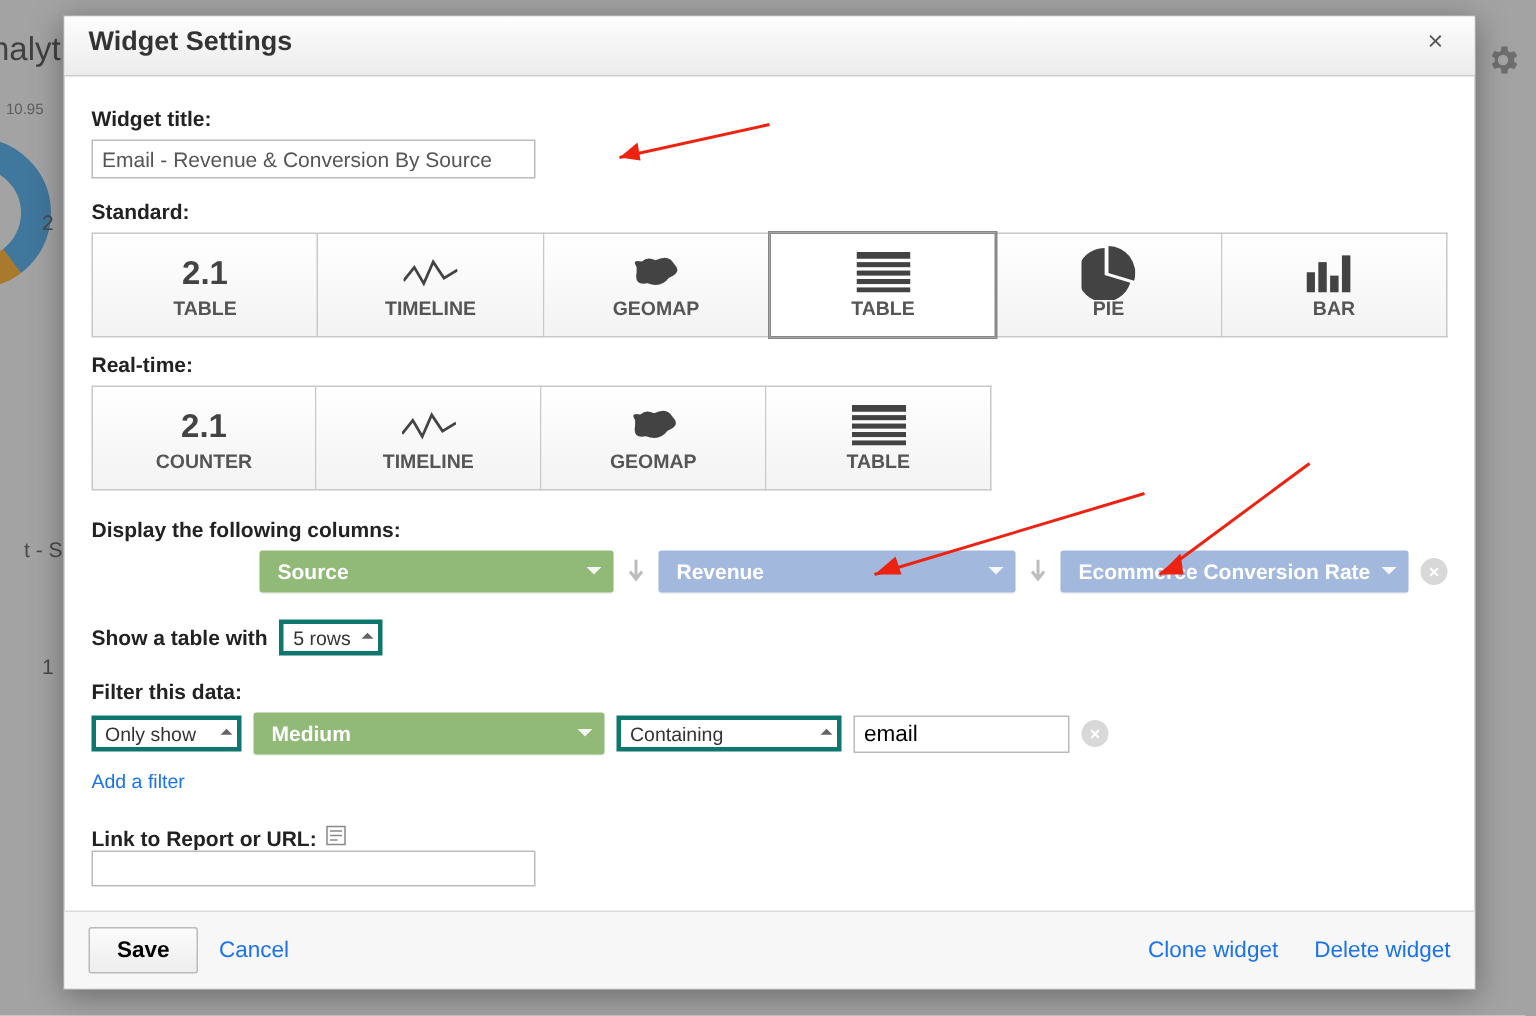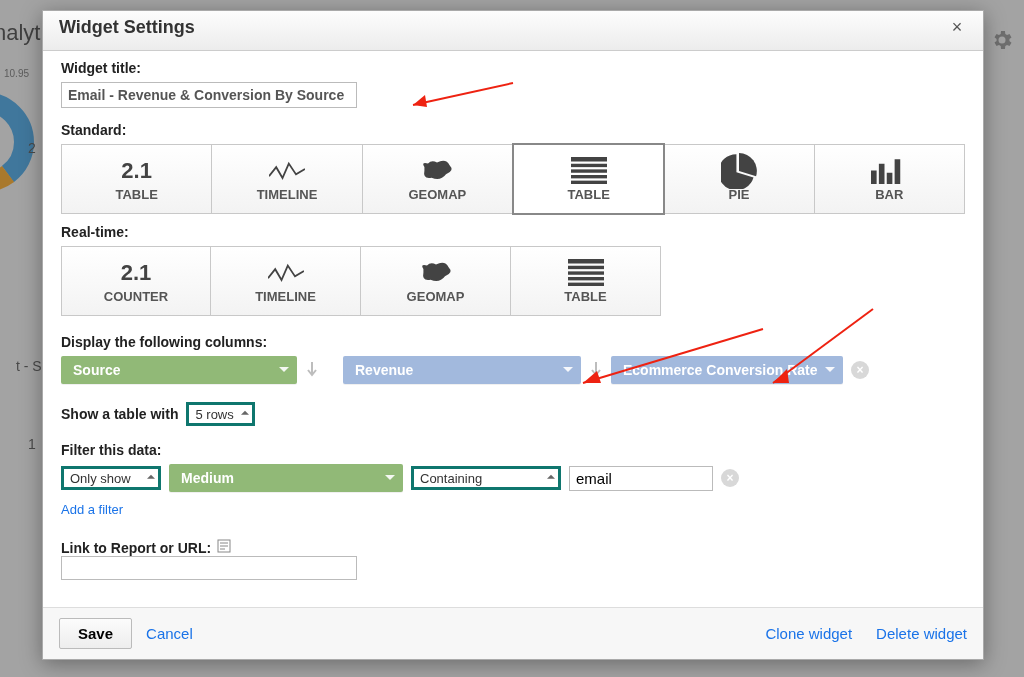--- a/index.html
+++ b/index.html
@@ -70,35 +70,35 @@
   }
   .close-btn {
     width: 28px; height: 28px;
     display: flex; align-items: center; justify-content: center;
     font-size: 18px; color: #555; cursor: pointer;
     border-radius: 3px;
   }
 
   .modal-body {
     flex: 1;
-    padding: 1px 18px 4px 18px;
+    padding: 12px 18px 4px 18px;
     overflow: hidden;
     position: relative;
   }
   .field-label {
     font-size: 14px; font-weight: bold;
     margin: 8px 0 6px 0;
   }
   .text-input {
     font-size: 14px; padding: 4px 6px;
     border: 1px solid #bbb;
     background: #fff;
     color: #555;
   }
-  .title-input { width: 296px; font-weight: bold; }
+  .title-input { width: 296px; }
 
   .type-row {
     display: flex;
     margin-top: 4px;
     gap: 0;
     align-items: flex-end;
   }
   .type-tile {
     flex: 1;
     height: 70px;
@@ -122,40 +122,40 @@
     width: 36px; height: 28px;
     display: flex; align-items: center; justify-content: center;
     color: #434343; fill: #434343;
   }
   .type-tile .tile-label {
     font-size: 13px; font-weight: bold; color: #555;
     margin-top: 2px;
   }
   .type-row-rt .type-tile { max-width: 150px; }
 
-  .col-row { display: flex; align-items: center; gap: 8px; margin-top: 4px;}
+  .col-row { display: flex; align-items: center; gap: 8px; margin-top: 4px; justify-content: flex-end;}
   .pill {
     height: 28px; border-radius: 2px;
     display: flex; align-items: center;
     padding: 0 24px 0 12px;
     color: #fff; font-weight: bold; font-size: 14px;
     position: relative;
     cursor: pointer;
     box-shadow: 0 1px 0 rgba(0,0,0,0.06);
   }
   .pill::after {
     content: "";
     position: absolute; right: 8px; top: 50%;
     transform: translateY(-30%);
     border: 5px solid transparent;
     border-top-color: rgba(255,255,255,0.9);
   }
   .pill-green { background: #91b977; min-width: 236px; }
   .pill-blue  { background: #a2b9dd; }
-  .pill-blue.w1 { min-width: 238px; margin-left: 16px; }
+  .pill-blue.w1 { min-width: 238px; }
   .pill-blue.w2 { min-width: 232px; }
   .pill-green-sm { background: #91b977; min-width: 234px; }
 
   .col-arrow {
     width: 14px; height: 16px;
   }
   .col-arrow svg { width: 14px; height: 16px; fill: #bdbdbd; stroke: #bdbdbd;}
   .remove-bubble {
     width: 18px; height: 18px; border-radius: 50%;
     background: #d8d8d8; color: #fff;

